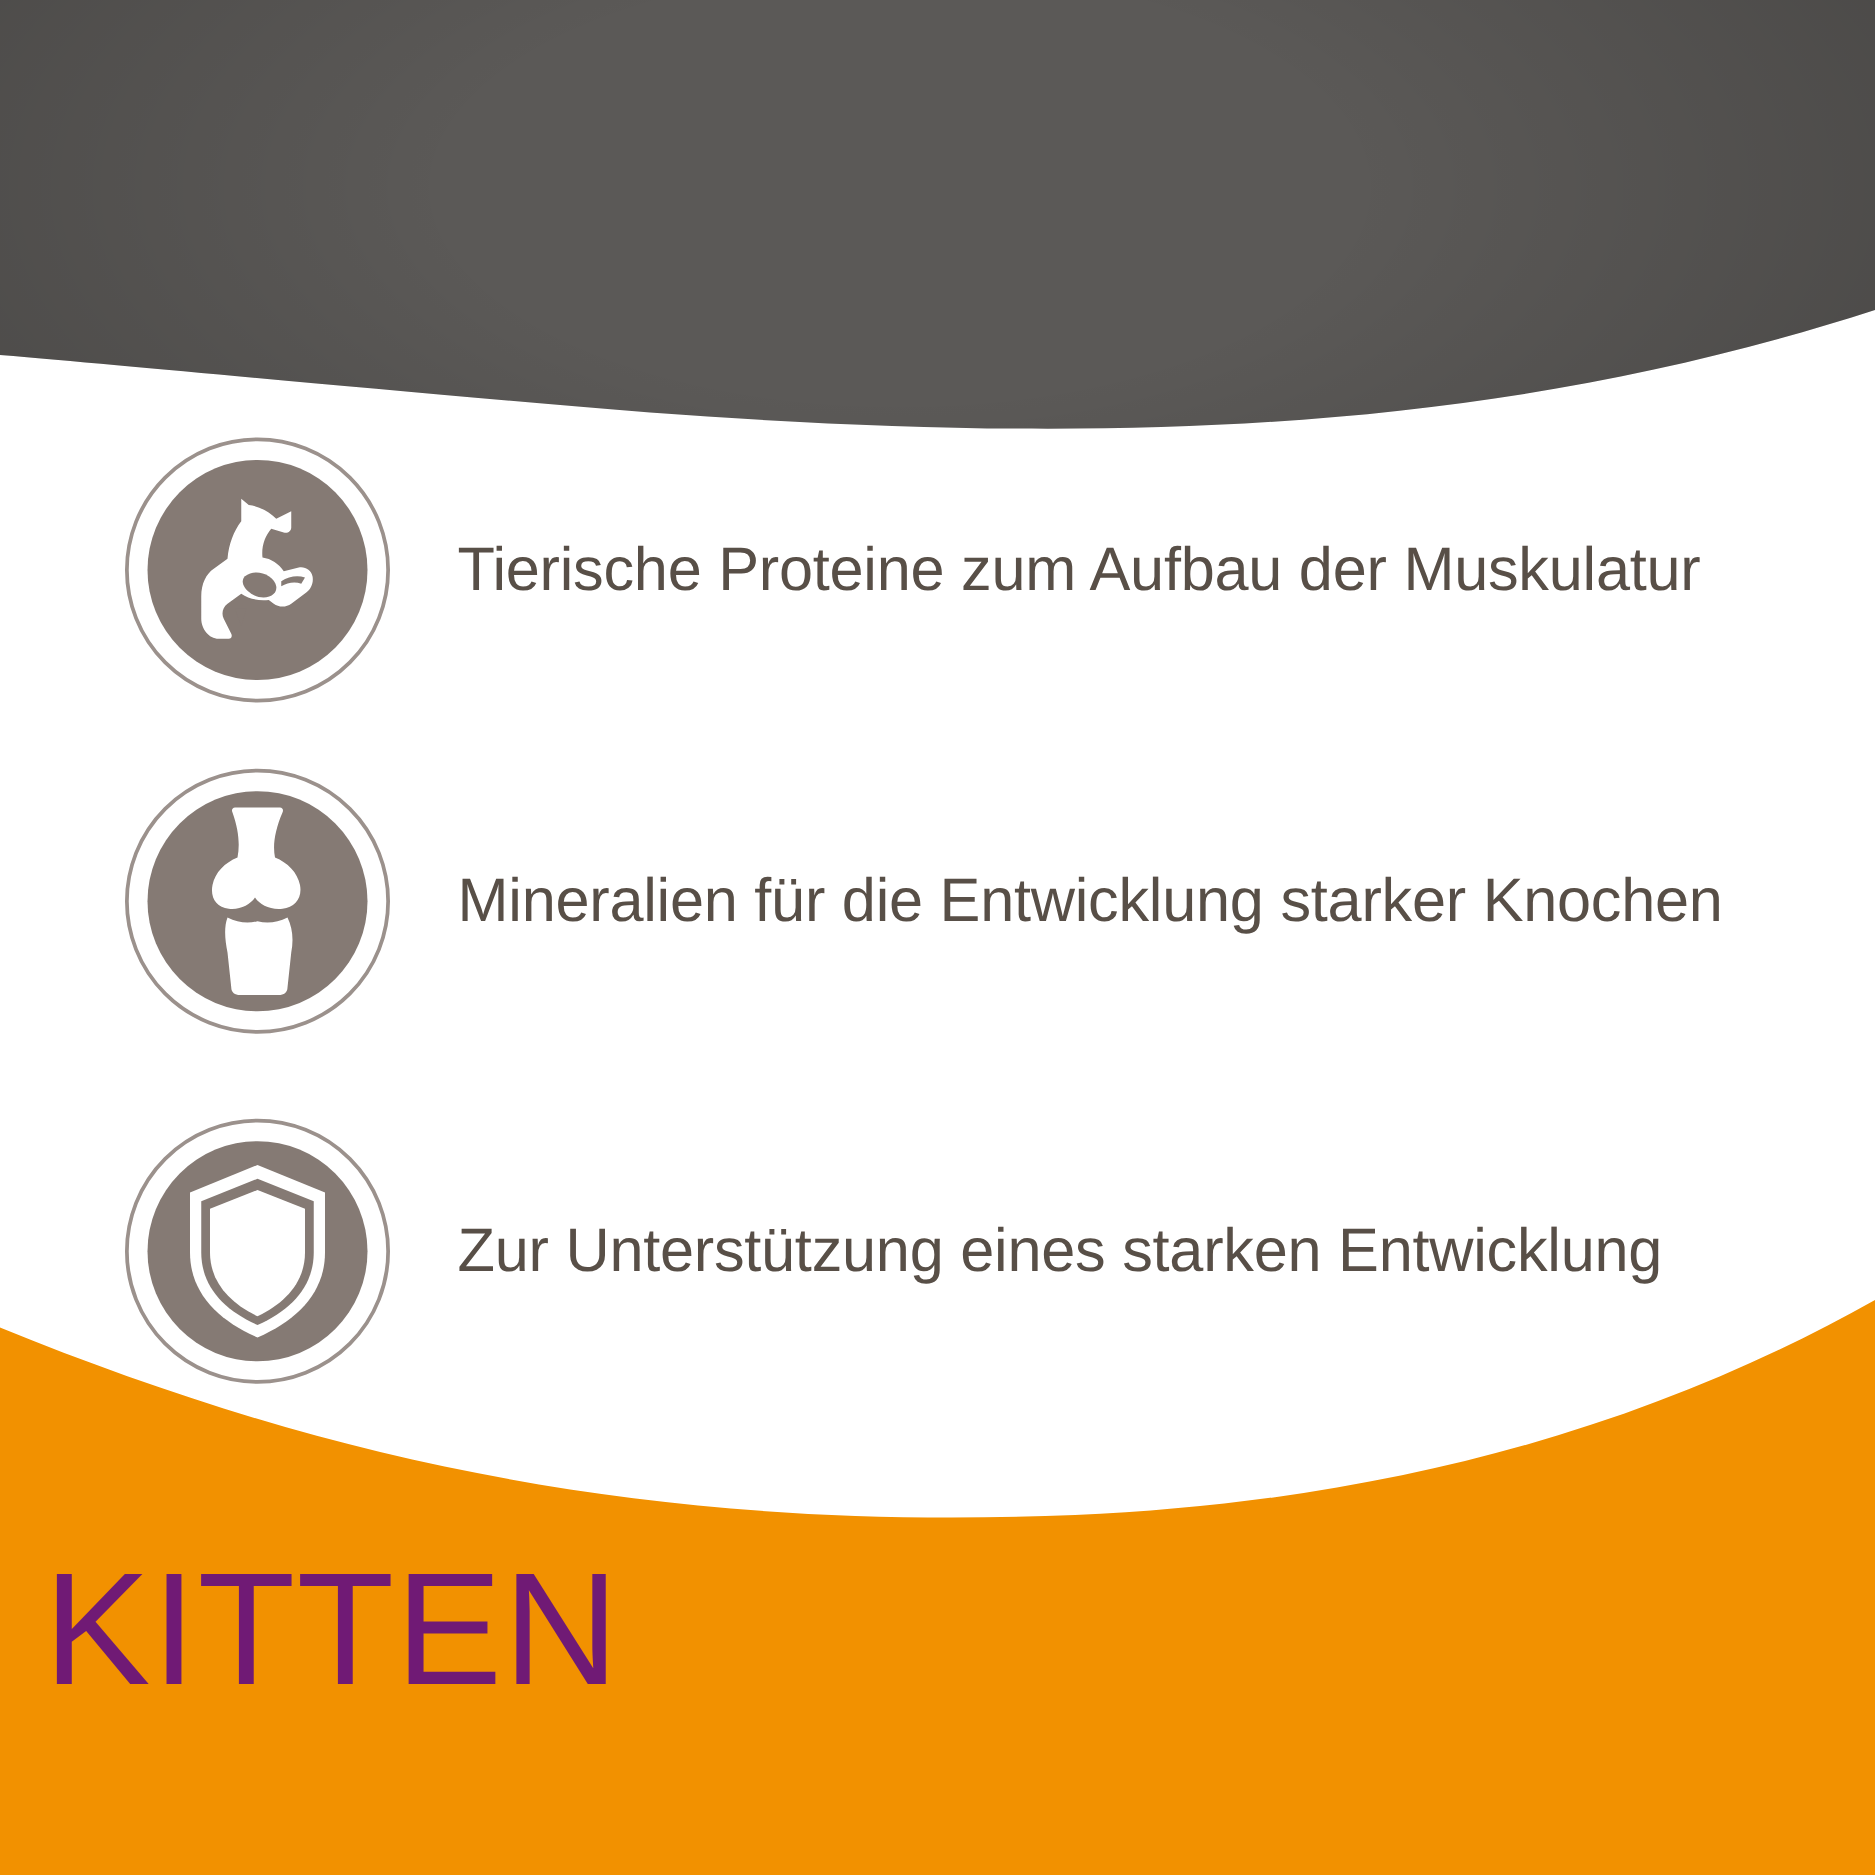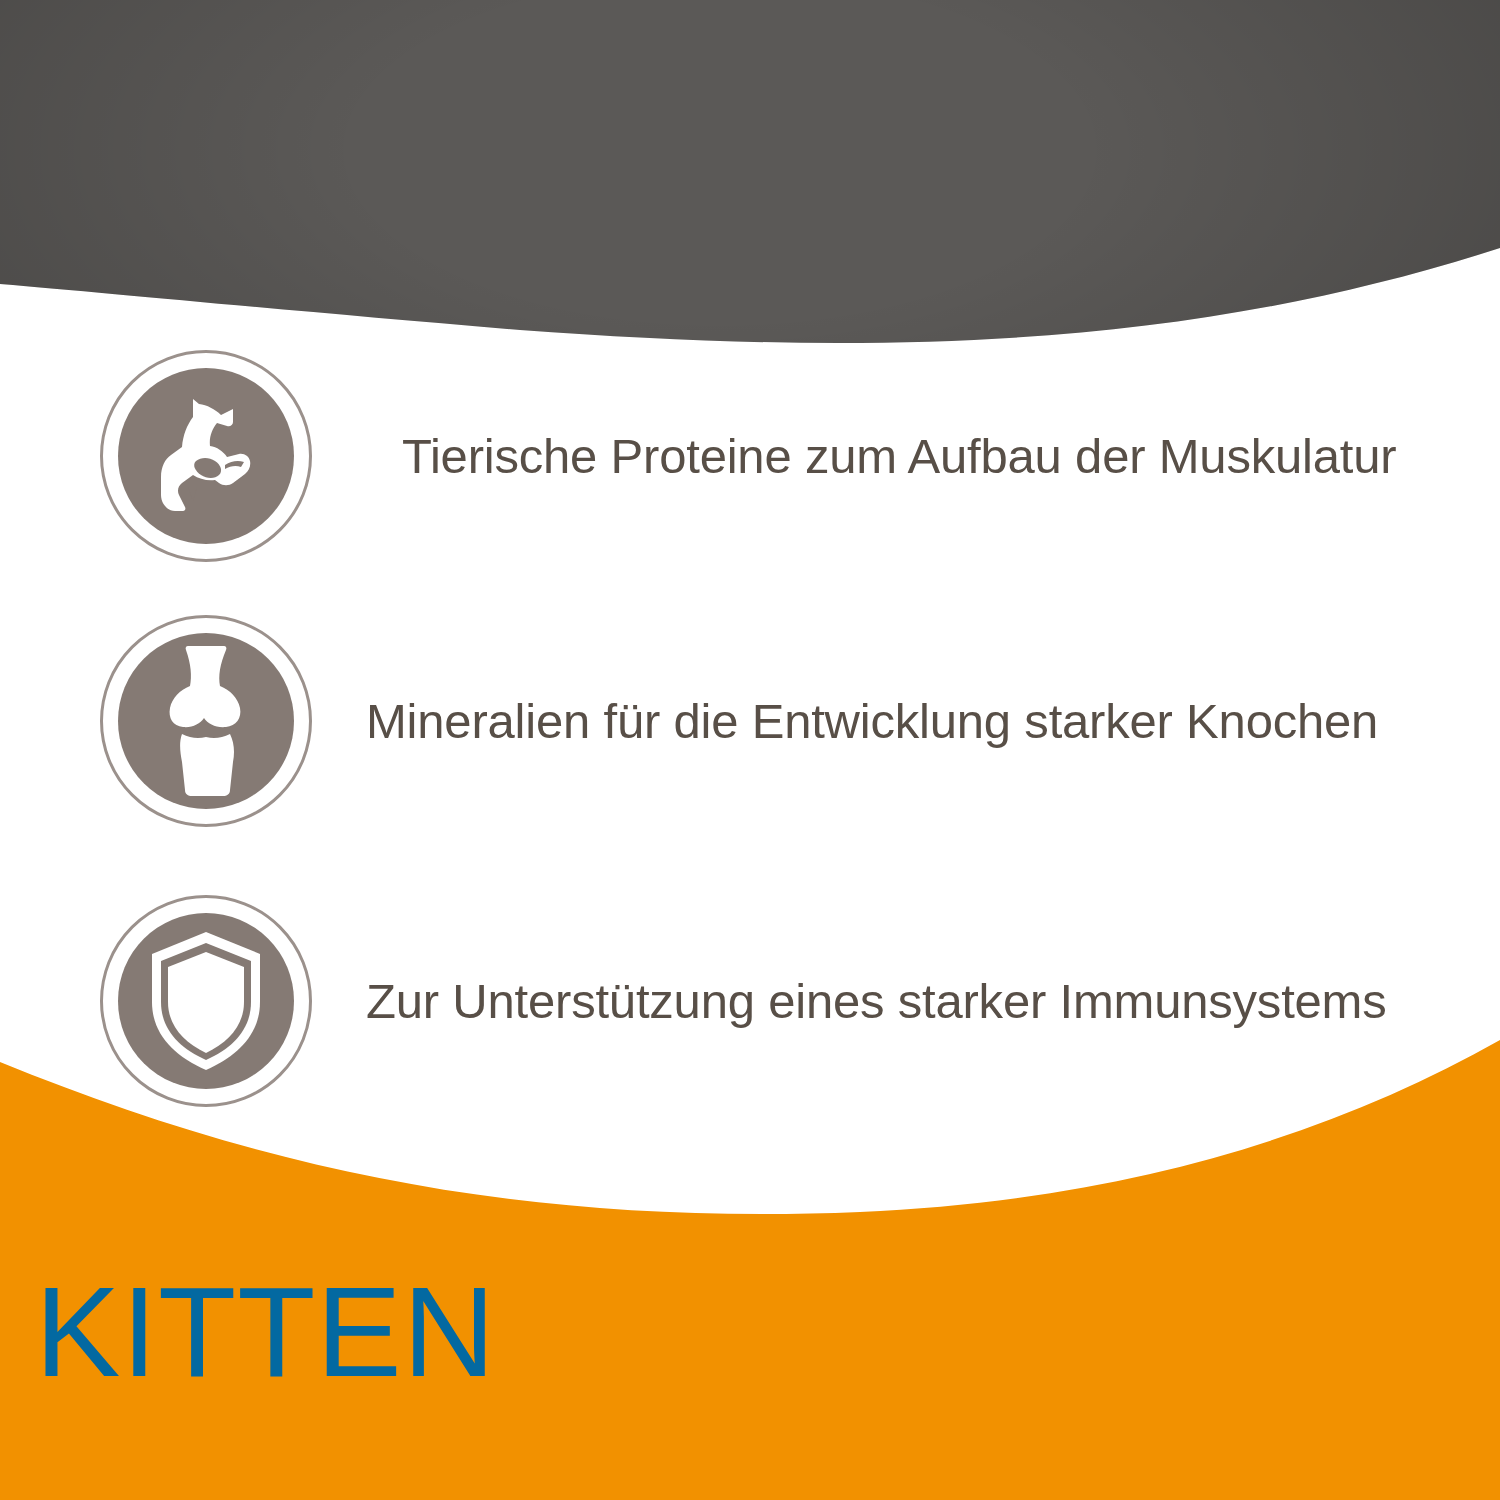--- a/index.html
+++ b/index.html
@@ -78,21 +78,21 @@
     left: 0;
     top: 345px;
     width: 1500px;
   }
   .feature-row {
     position: absolute;
     display: flex;
     align-items: center;
     left: 100px;
   }
-  .feature-row.r0 { top: 5px; gap: 36px; }
+  .feature-row.r0 { top: 5px; }
   .feature-row.r1 { top: 270px; }
   .feature-row.r2 { top: 550px; }
 
   .icon-badge {
     position: relative;
     width: 212px;
     height: 212px;
     flex: 0 0 212px;
   }
   .icon-badge .ring {
@@ -130,22 +130,22 @@
     left: 0;
     top: 1040px;
     width: 1500px;
     height: 460px;
     background: #f29100;
     clip-path: path("M0,22 C260,128 520,186 860,172 C1120,161 1330,96 1500,0 L1500,460 L0,460 Z");
   }
   .banner-text {
     position: absolute;
     left: 35px;
-    top: 1273px;
-    color: #0369a1;
+    top: 1245px;
+    color: #701a75;
   }
   .banner-line1 {
     font-size: 128px;
     font-weight: 400;
     line-height: 0.92;
     letter-spacing: 1px;
     display: block;
   }
   .banner-line2 {
     font-size: 104px;
@@ -199,21 +199,21 @@
     <div class="feature-row r2">
       <div class="icon-badge">
         <div class="ring"></div>
         <div class="disc"></div>
         <svg width="116" height="142" viewBox="0 0 116 142">
           <path fill="#ffffff" d="M58 2 L112 24 L112 72 C112 104 90 126 58 140 C26 126 4 104 4 72 L4 24 Z"></path>
           <path fill="#857a74" d="M58 13 L103 31 L103 72 C103 99 85 118 58 130 C31 118 13 99 13 72 L13 31 Z"></path>
           <path fill="#ffffff" d="M58 22 L96 37 L96 72 C96 95 81 112 58 123 C35 112 20 95 20 72 L20 37 Z"></path>
         </svg>
       </div>
-      <div class="feature-text">Zur Unterstützung eines starker Immunsystems</div>
+      <div class="feature-text">Zur Unterstützung eines starken Entwicklung</div>
     </div>
 
   </div>
 
   <div class="banner"></div>
   <div class="banner-text">
     <span class="banner-line1">KITTEN</span>
   </div>
 
 </div>

